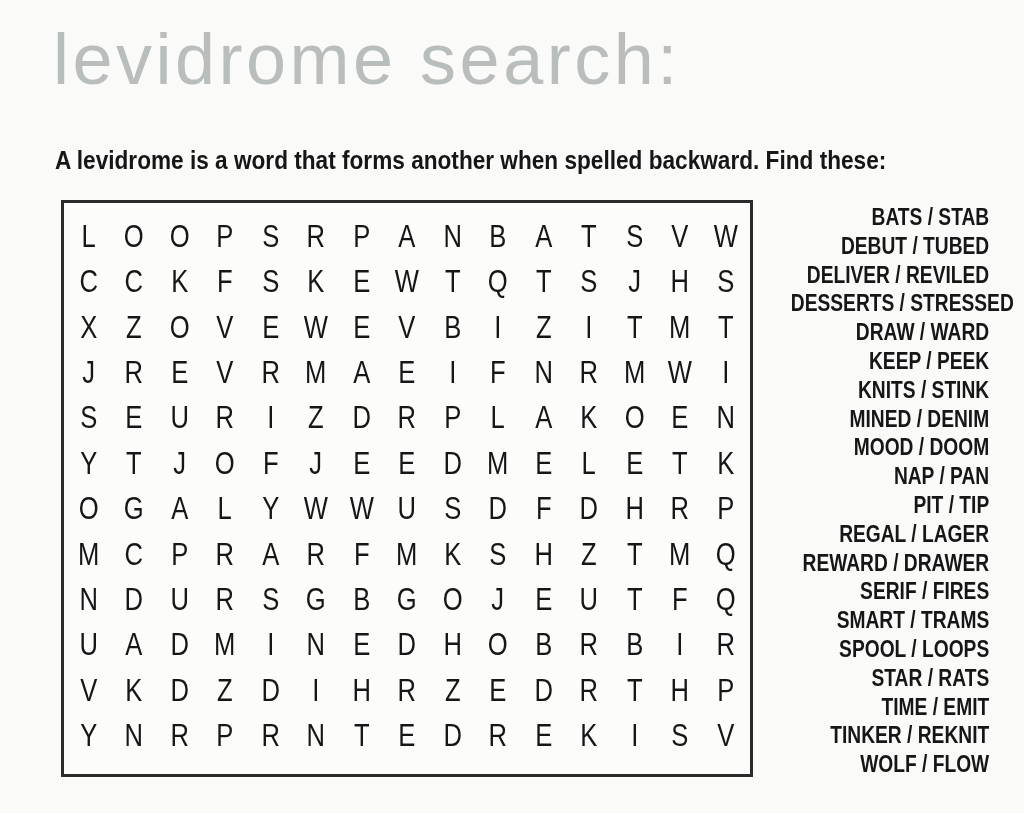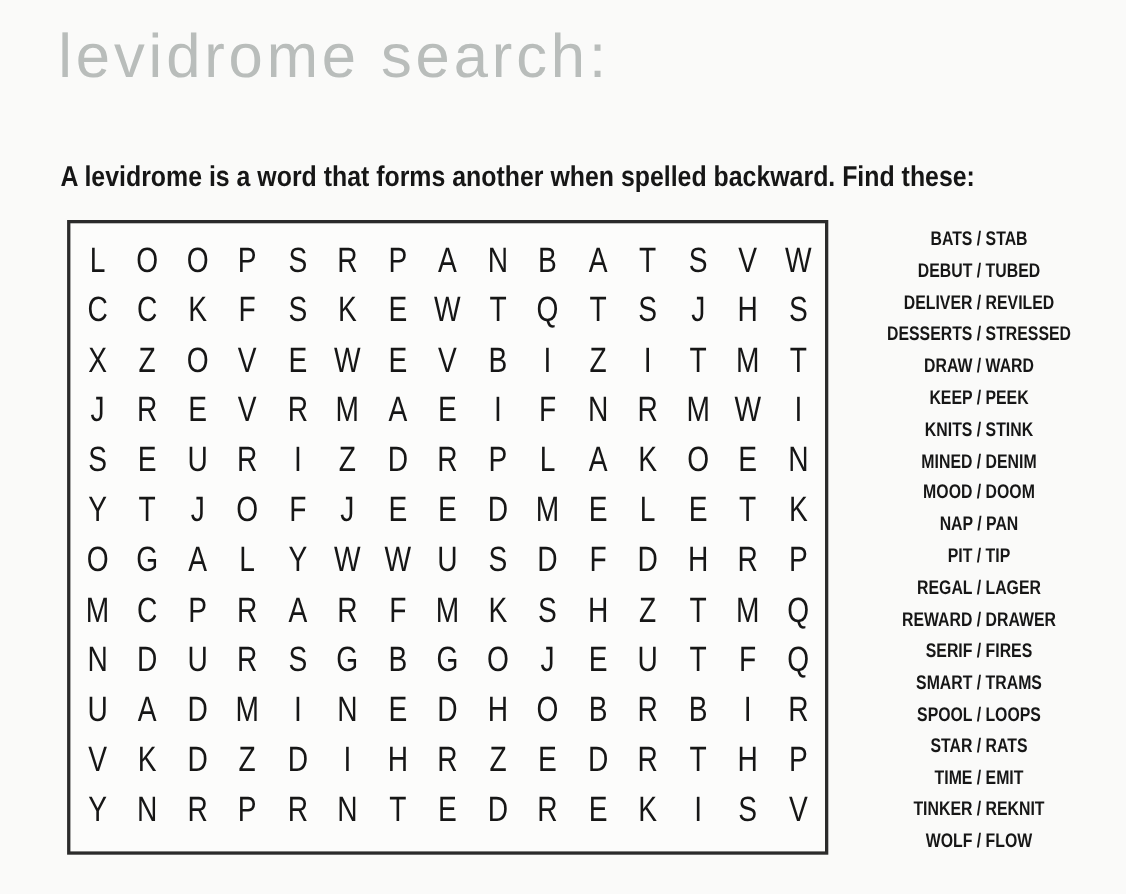--- a/index.html
+++ b/index.html
@@ -12,21 +12,21 @@
     position: relative;
     overflow: hidden;
     background: var(--bg, #fafaf9);
     font-family: "Liberation Sans", sans-serif;
   }
   .page-title {
     position: absolute;
     left: 53px;
     top: 22px;
     margin: 0;
-    font-size: 56px;
+    font-size: 72px;
     font-weight: 400;
     line-height: 1.05;
     letter-spacing: 3.5px;
     color: var(--title-gray, #b9bdbb);
     white-space: nowrap;
   }
   .instructions {
     position: absolute;
     left: 55px;
     top: 145px;
@@ -62,22 +62,22 @@
     color: var(--text, #161616);
     transform: scaleX(0.8);
     transform-origin: center;
     line-height: 1;
   }
   .word-list {
     position: absolute;
     left: 766px;
     top: 203px;
     width: 248px;
-    text-align: center;
-    font-size: 18px;
+    text-align: right;
+    font-size: 24px;
     font-weight: 700;
     line-height: 28.8px;
     color: var(--text, #161616);
   }
   .word-pair {
     white-space: nowrap;
     transform: scaleX(0.8);
     transform-origin: center;
   }
 </style>

